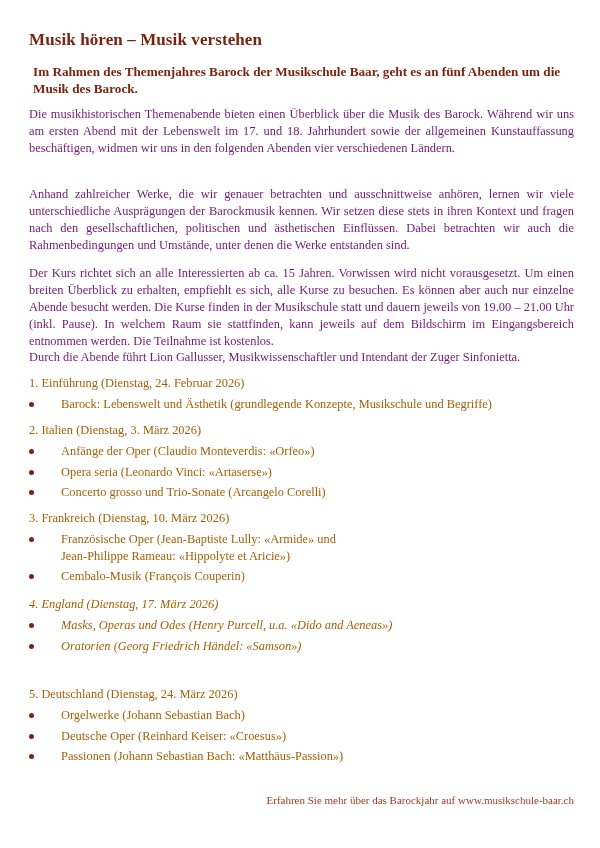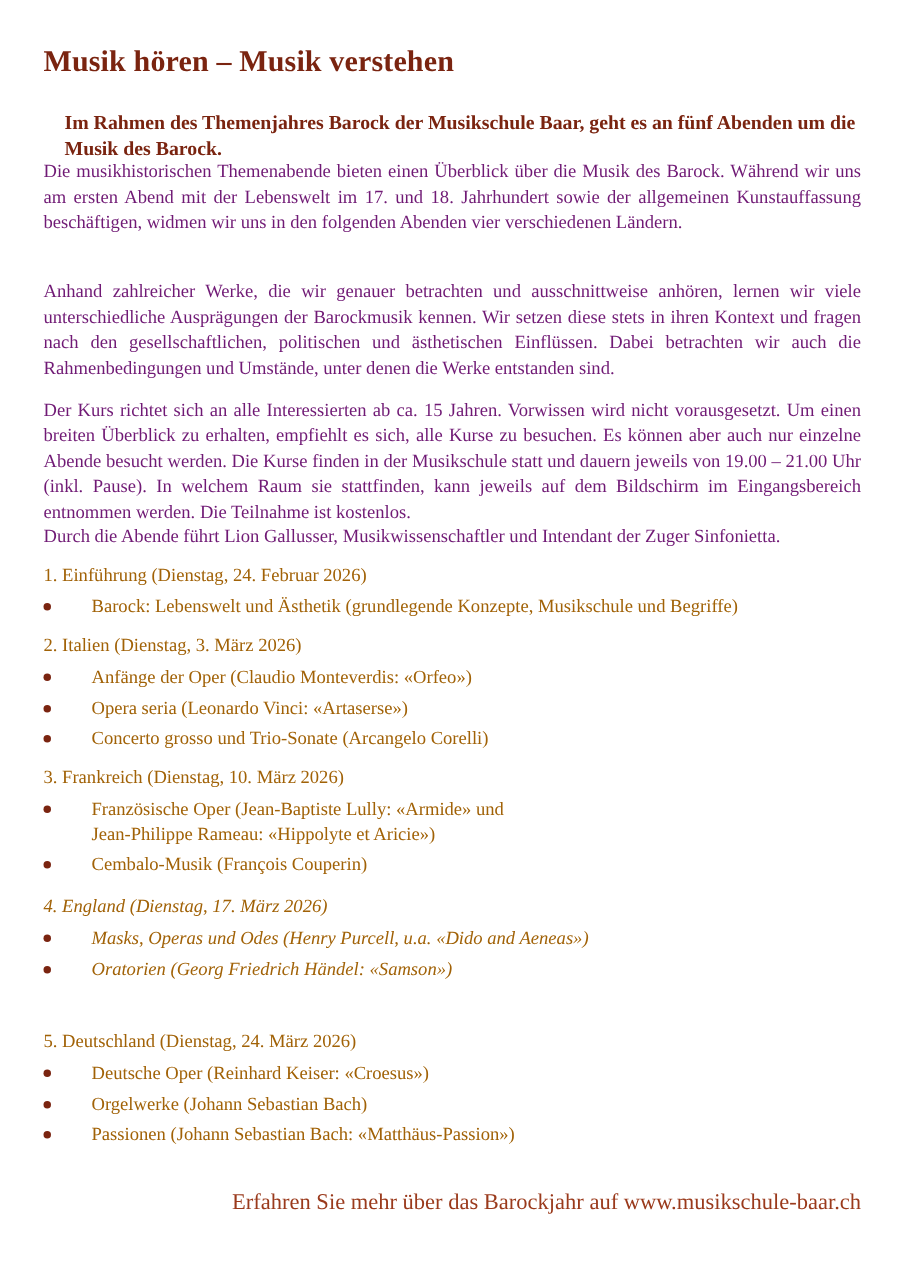--- a/index.html
+++ b/index.html
@@ -19,32 +19,32 @@
       position: absolute;
       left: 29px;
       top: 0;
       width: 545px;
     }
     .title {
       position: absolute;
       top: 30px;
       left: 0;
       margin: 0;
-      font-size: 20px;
+      font-size: 17px;
       font-weight: bold;
       color: #7a2410;
       letter-spacing: 0.1px;
       white-space: nowrap;
     }
     .lead {
       position: absolute;
       top: 59px;
       left: 0;
       width: 545px;
-      margin: 14px;
+      margin: 4px;
       font-size: 13.2px;
       font-weight: bold;
       line-height: 17px;
       color: #7a2410;
     }
     .para {
       position: absolute;
       left: 0;
       width: 545px;
       margin: 0;
@@ -93,21 +93,21 @@
     .s1 { top: 375px; }
     .s2 { top: 422px; }
     .s3 { top: 510px; }
     .s4 { top: 596px; font-style: italic; }
     .s5 { top: 686px; }
 
     .footer {
       position: absolute;
       top: 794px;
       right: 26px;
-      font-size: 15px;
+      font-size: 11px;
       color: #9a3a1c;
       white-space: nowrap;
     }
   </style>
 </head>
 <body>
 
 <div class="page">
   <h1 class="title">Musik hören – Musik verstehen</h1>
   <p class="lead">Im Rahmen des Themenjahres Barock der Musikschule Baar, geht es an fünf Abenden um die Musik des Barock.</p>
@@ -145,20 +145,20 @@
     <p class="section-head">4. England (Dienstag, 17. März 2026)</p>
     <ul class="bullets">
       <li><span class="bullet"></span><span>Masks, Operas und Odes (Henry Purcell, u.a. «Dido and Aeneas»)</span></li>
       <li><span class="bullet"></span><span>Oratorien (Georg Friedrich Händel: «Samson»)</span></li>
     </ul>
   </div>
 
   <div class="section s5">
     <p class="section-head">5. Deutschland (Dienstag, 24. März 2026)</p>
     <ul class="bullets">
+      <li><span class="bullet"></span><span>Orgelwerke (Johann Sebastian Bach)</span></li>
       <li><span class="bullet"></span><span>Deutsche Oper (Reinhard Keiser: «Croesus»)</span></li>
-      <li><span class="bullet"></span><span>Orgelwerke (Johann Sebastian Bach)</span></li>
       <li><span class="bullet"></span><span>Passionen (Johann Sebastian Bach: «Matthäus-Passion»)</span></li>
     </ul>
   </div>
 </div>
 
 <div class="footer">Erfahren Sie mehr über das Barockjahr auf www.musikschule-baar.ch</div>
 
 </body></html>

